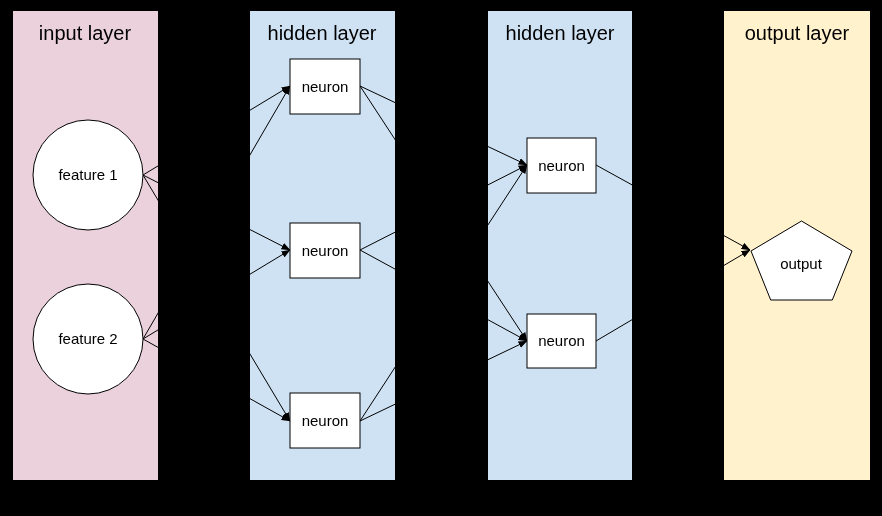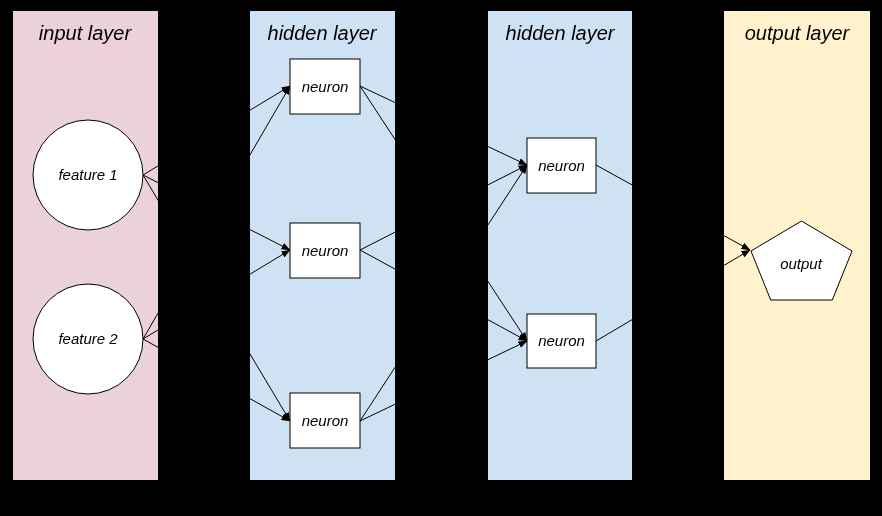--- a/index.html
+++ b/index.html
@@ -2,21 +2,20 @@
 <html><head>
 <meta charset="utf-8">
 <style>
   html, body { margin: 0; padding: 0; background: #000; }
   #stage {
     position: relative;
     width: 882px;
     height: 480px;
     background: #000;
     overflow: hidden;
-    font-style: italic;
   }
   svg { display: block; }
   text {
     font-family: "Liberation Sans", sans-serif;
     fill: #000000;
   }
   .layer-title { font-size: 20px; }
   .node-label  { font-size: 15px; }
 </style>
 </head>

